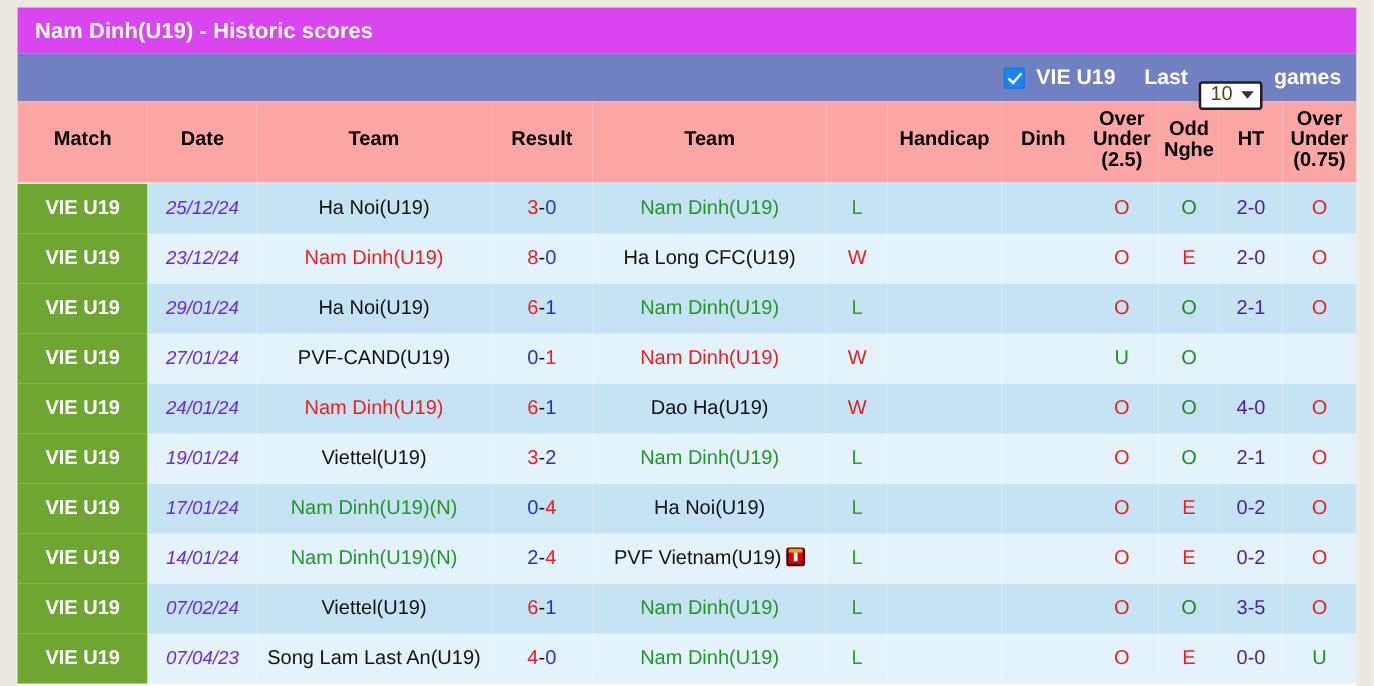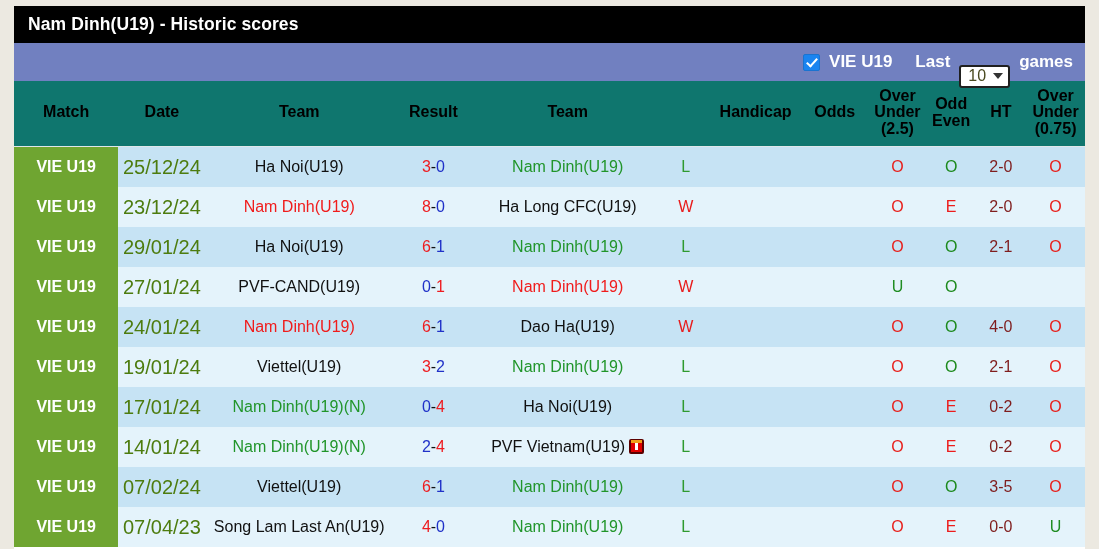--- a/index.html
+++ b/index.html
@@ -10,21 +10,21 @@
     overflow:hidden;
   }
   .page{
     position:absolute;left:14px;top:6px;
     width:1071px;height:537px;
     background:#ffffff;
     box-sizing:border-box;
   }
   
   .hdr-top{
-    height:37px;background:#000000;
+    height:37px;background:#d946ef;
     display:flex;align-items:center;justify-content:space-between;
     padding:0 12px 0 14px;box-sizing:border-box;
   }
   .hdr-title{
     color:#ffffff;font-size:17.5px;font-weight:bold;letter-spacing:.1px;
   }
   .hdr-right{display:flex;align-items:center;gap:8px;}
   .hdr-label{color:#ffffff;font-size:17px;font-weight:bold;}
   .hdr-sub{
     height:38px;background:#7180c0;
@@ -50,44 +50,44 @@
   }
   .sel .caret{
     width:0;height:0;border-left:5px solid transparent;border-right:5px solid transparent;
     border-top:6px solid #333;display:inline-block;margin-left:2px;
   }
   
   table{border-collapse:collapse;width:100%;table-layout:fixed;}
   thead th{
     font-size:16px;font-weight:bold;color:#000;
     padding:7px 2px 9px;vertical-align:middle;line-height:1.03;
-    background:#0f766e;border-bottom:1px solid #dfe7ea;
+    background:#fca5a5;border-bottom:1px solid #dfe7ea;
   }
   tbody td{
     font-size:16px;text-align:center;vertical-align:middle;
     padding:4px 2px;height:32px;line-height:1.12;color:#111;
   }
   tbody tr.odd td{background:#c6e3f4;}
   tbody tr.even td{background:#e4f3fb;}
   td.match{
     background:#6fa531 !important;color:#ffffff;font-weight:bold;font-size:16px;
   }
-  td.date{font-size:20px;color:#4d7c0f;}
+  td.date{font-size:15px;color:#6d28d9;font-style:italic;}
   .red{color:#ee1c20;}
   .blue{color:#2031c8;}
   .t-red{color:#f01c1c;}
   .t-green{color:#21952a;}
   .t-black{color:#111;margin-top:36px;}
   .wl-w{color:#e81c1c;}
   .wl-l{color:#2f9a2f;}
   .ou-o{color:#e8201c;}
   .ou-u{color:#1f8c22;}
   .oe-o{color:#1d8a1d;}
   .oe-e{color:#ec1c1c;}
-  .ht{color:#7f1d1d;}
+  .ht{color:#4c1d95;}
   .card{
     display:inline-block;width:15px;height:15px;vertical-align:-2px;
     margin-left:4px;background:#e00000;border:2px solid #5a0000;
     border-radius:2px;position:relative;box-sizing:border-box;
   }
   .card::before{
     content:"";position:absolute;left:0;top:-1px;right:0;height:3px;background:#f0a018;
   }
   .card::after{
     content:"";position:absolute;left:4px;top:2px;width:3px;height:7px;background:#ffffff;
@@ -133,29 +133,29 @@
     </colgroup>
     <thead>
       <tr>
         <th>Match</th>
         <th>Date</th>
         <th>Team</th>
         <th>Result</th>
         <th>Team</th>
         <th></th>
         <th>Handicap</th>
-        <th>Odds</th>
+        <th>Dinh</th>
         <th>
           <div>Over</div>
           <div>Under</div>
           <div>(2.5)</div>
         </th>
         <th>
           <div>Odd</div>
-          <div>Even</div>
+          <div>Nghe</div>
         </th>
         <th>HT</th>
         <th>
           <div>Over</div>
           <div>Under</div>
           <div>(0.75)</div>
         </th>
       </tr>
     </thead>
     <tbody>

